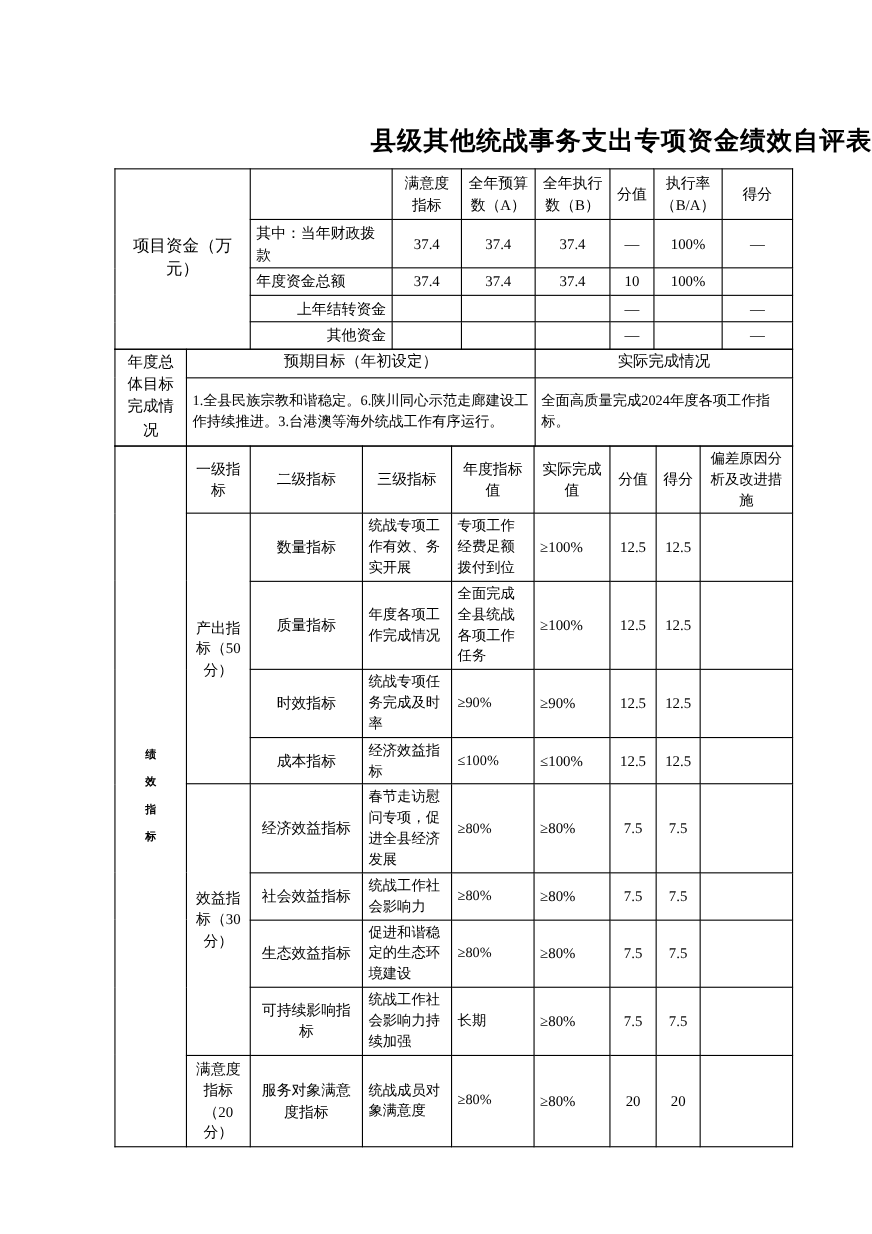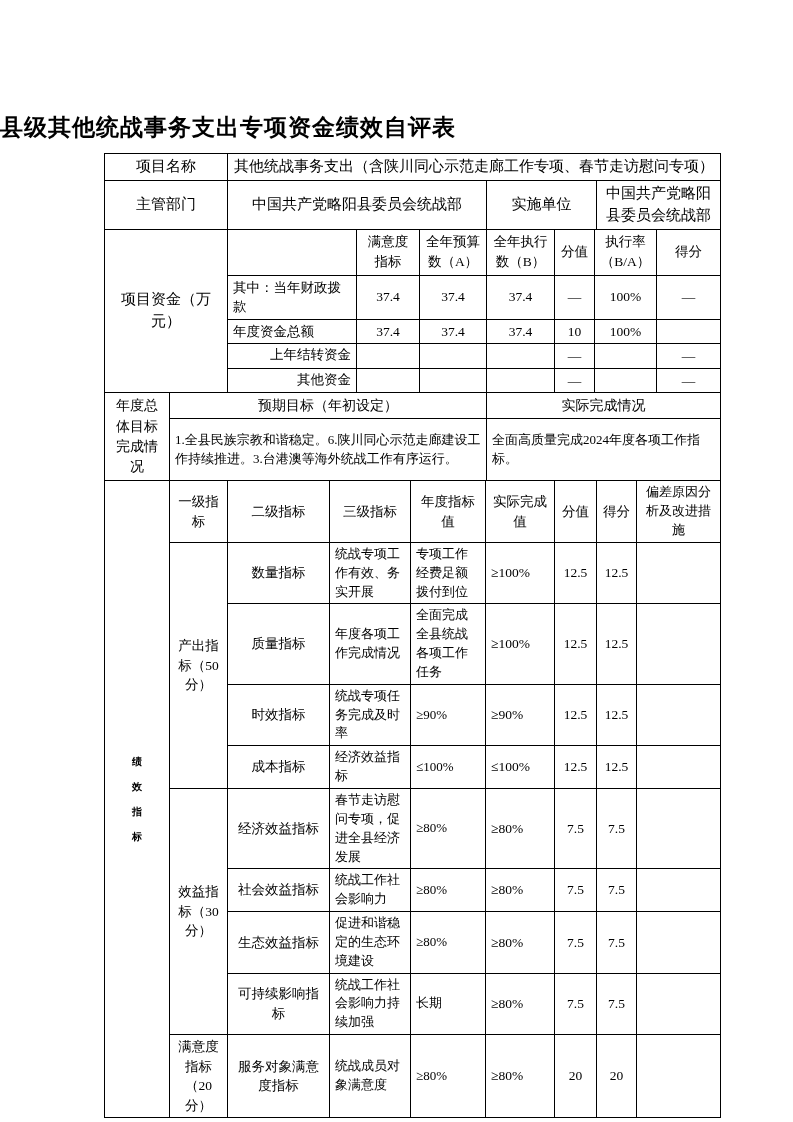--- a/index.html
+++ b/index.html
@@ -5,21 +5,21 @@
   html,body{margin:0;padding:0;background:#ffffff;}
   body{
     width:793px;height:1122px;
     font-family:"Liberation Serif","DejaVu Serif",serif;
     color:#000;
     position:relative;
     overflow:hidden;
   }
   .page{padding-top:112px;}
   .doc-title{
-    text-align:left;
+    text-align:right;
     font-family:"Liberation Sans","DejaVu Sans",sans-serif;
     font-weight:bold;
     font-size:23px;
     letter-spacing:1px;
     margin:0 0 10px 0;
   }
   .doc-subtitle{
     text-align:center;
     font-size:13px;
     margin:0 0 9px 0;
@@ -34,53 +34,33 @@
     font-size:13.5px;
     line-height:1.45;
     word-break:break-all;
     vertical-align:middle;
     text-align:center;
     overflow:hidden;
   }
   .info td{font-size:15px;}
   .funds td{font-size:13.5px;}
   .l{text-align:left;}
-  .r{text-align:right;font-family:Liberation Mono, monospace;}
+  .r{text-align:right;}
   .vert-wrap{display:inline-block;width:1.1em;line-height:2.5;word-break:break-all;font-size:10px;font-weight:bold;}
   .goal-label{font-size:14px;padding:2px 6px;margin-top:48px;}
   .small{font-size:13px;}
 </style>
 </head>
 <body>
 
 <div class="page">
   <h1 class="doc-title">县级其他统战事务支出专项资金绩效自评表</h1>
 
   <div class="doc-body">
 
-    <table class="info">
-      <colgroup>
-          <col style="width:123px">
-          <col style="width:259px">
-          <col style="width:110px">
-          <col style="width:124px">
-        </colgroup>
-      <tbody>
-          <tr style="height:27px">
-        <td>项目名称</td>
-        <td colspan="3">其他统战事务支出（含陕川同心示范走廊工作专项、春节走访慰问专项）</td>
-      </tr>
-      <tr style="height:44px">
-        <td>主管部门</td>
-        <td>中国共产党略阳县委员会统战部</td>
-        <td>实施单位</td>
-        <td class="small">中国共产党略阳县委员会统战部</td>
-      </tr>
-    </tbody>
-      </table>
 
     <table class="funds">
       <colgroup>
           <col style="width:123px">
           <col style="width:129px">
           <col style="width:63px">
           <col style="width:67px">
           <col style="width:68px">
           <col style="width:40px">
           <col style="width:62px">

